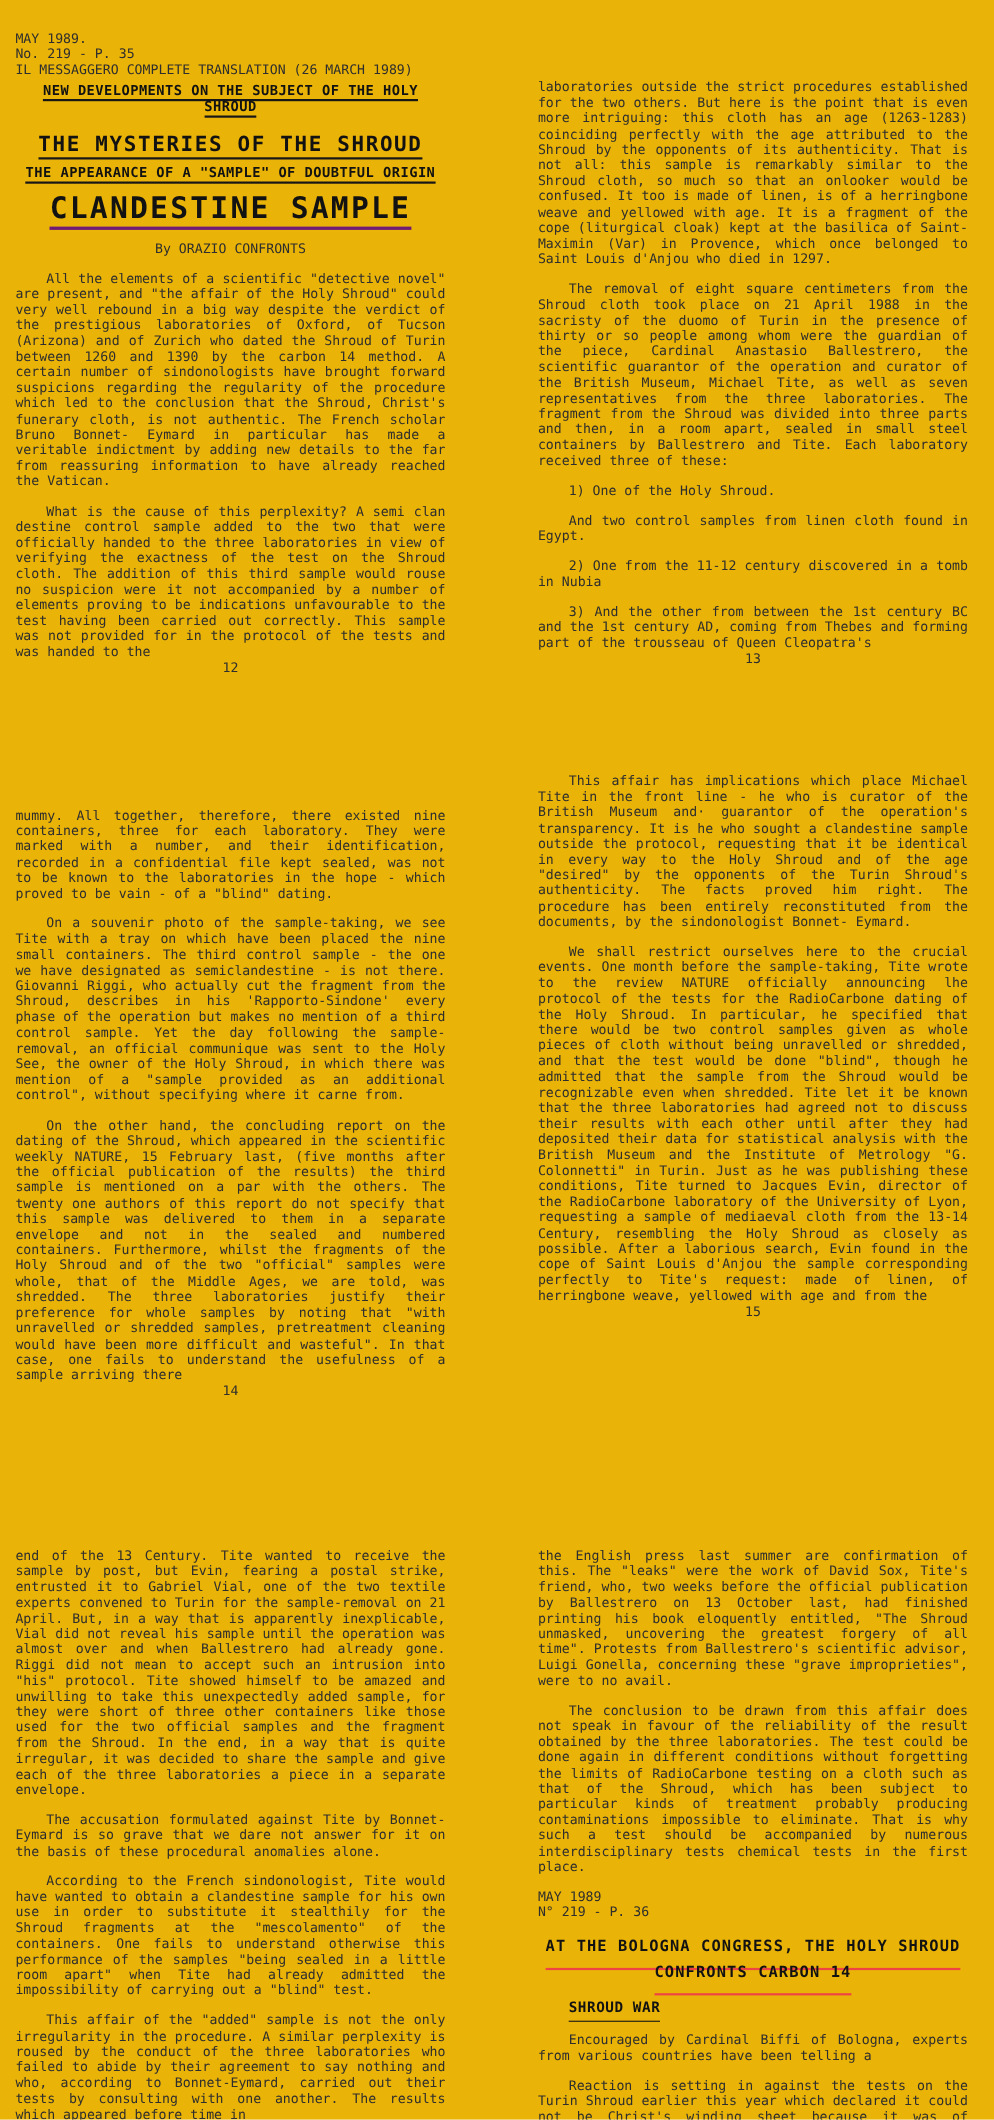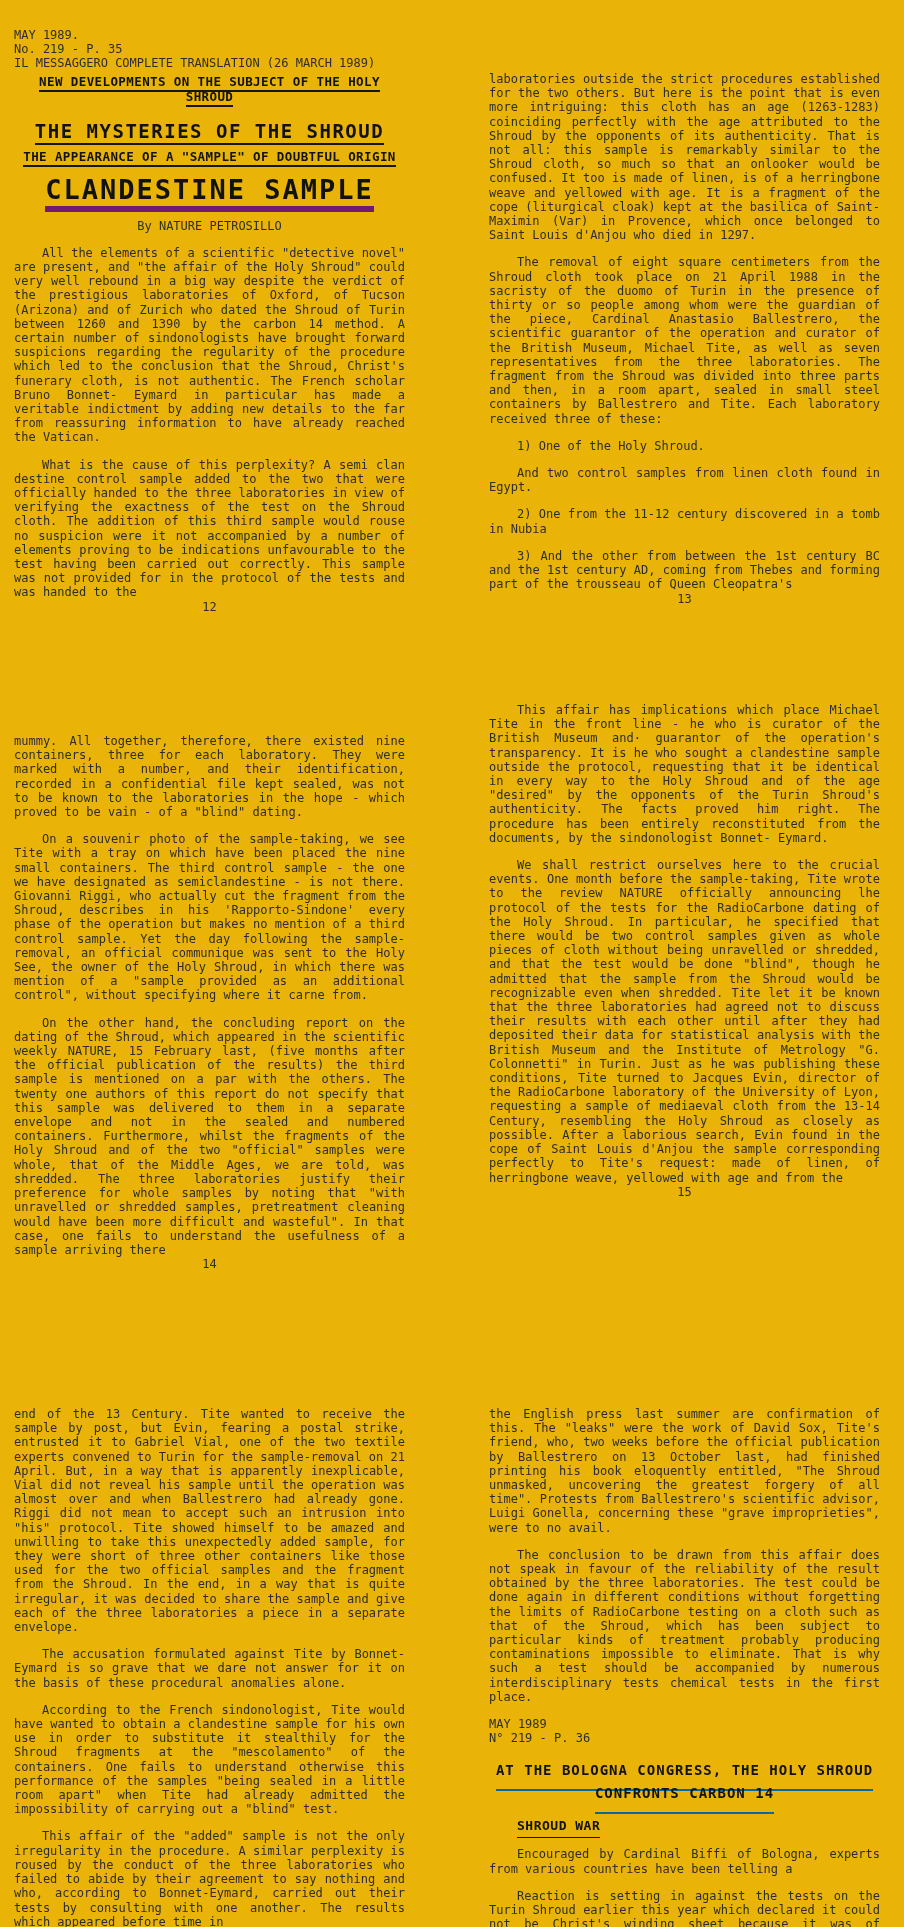--- a/index.html
+++ b/index.html
@@ -15,44 +15,44 @@
   .pos-p16{left:14px;top:1363px;}
   .pos-p17{left:489px;top:1363px;}
   .blk{font-size:12px;line-height:14.2px;}
   .meta{margin:0;white-space:nowrap;}
   .p + .meta{margin-top:13px;}
   .h1{text-align:center;margin:16px 0 6px;font-size:19px;line-height:23px;font-weight:bold;letter-spacing:1.5px;color:#121212;}
   .h1 .ul{border-bottom:2.5px solid #161616;padding-bottom:1px;}
   .h2{text-align:center;margin:3px 0 0;font-size:12.5px;line-height:15px;font-weight:bold;letter-spacing:.4px;color:#121212;}
   .h2 .ul{border-bottom:2px solid #161616;padding-bottom:1px;}
   .h0{text-align:center;margin:10px 0 5px;font-size:27px;line-height:31px;font-weight:bold;letter-spacing:2px;color:#121212;}
-  .h0 .ul{border-bottom:6px solid #701a75;padding-bottom:1px;}
+  .h0 .ul{border-bottom:3px solid #701a75;padding-bottom:1px;}
   .by{text-align:center;margin:14px 0 2px;}
   .p{margin:13px 0 0;text-indent:28px;text-align:justify;text-align-last:left;}
   .p.noindent{text-indent:0;margin-top:44px;}
   .h3{text-align:center;margin:16px 0 0;font-size:14px;line-height:18px;font-weight:bold;letter-spacing:1px;color:#121212;}
   .h3c{text-align:center;margin:5px 0 0;font-size:14px;line-height:18px;font-weight:bold;letter-spacing:1px;color:#121212;}
-  .h3 .ul,.h3c .ul{border-bottom:2px solid #0369a1;padding-bottom:11px;}
+  .h3 .ul,.h3c .ul{border-bottom:2px solid #ef4444;padding-bottom:11px;}
   .h4{margin:16px 0 0 28px;font-size:13px;line-height:16px;font-weight:bold;letter-spacing:.5px;color:#121212;}
   .h4 .ul{border-bottom:1.5px solid #161616;padding-bottom:4px;}
   .pagenum{text-align:center;font-size:12px;line-height:14.2px;margin-top:0;}
 </style>
 </head>
 <body>
 
 <div class="doc">
     <div class="page pos-p12">
       <div class="blk meta">MAY 1989.</div>
       <div class="blk meta">No. 219 - P. 35</div>
       <div class="blk meta">IL MESSAGGERO COMPLETE TRANSLATION (26 MARCH 1989)</div>
       <div class="blk h2"><span class="ul">NEW DEVELOPMENTS ON THE SUBJECT OF THE HOLY SHROUD</span></div>
       <div class="blk h1"><span class="ul">THE MYSTERIES OF THE SHROUD</span></div>
       <div class="blk h2"><span class="ul">THE APPEARANCE OF A "SAMPLE" OF DOUBTFUL ORIGIN</span></div>
       <div class="blk h0"><span class="ul">CLANDESTINE SAMPLE</span></div>
-      <div class="blk by">By NATURE PETROSILLO</div>
+      <div class="blk by">By ORAZIO CONFRONTS</div>
       <p class="blk p">All the elements of a scientific "detective novel" are present, and "the affair of the Holy Shroud" could very well rebound in a big way despite the verdict of the prestigious laboratories of Oxford, of Tucson (Arizona) and of Zurich who dated the Shroud of Turin between 1260 and 1390 by the carbon 14 method. A certain number of sindonologists have brought forward suspicions regarding the regularity of the procedure which led to the conclusion that the Shroud, Christ's funerary cloth, is not authentic. The French scholar Bruno Bonnet- Eymard in particular has made a veritable indictment by adding new details to the far from reassuring information to have already reached the Vatican.</p>
       <p class="blk p">What is the cause of this perplexity? A semi clan destine control sample added to the two that were officially handed to the three laboratories in view of verifying the exactness of the test on the Shroud cloth. The addition of this third sample would rouse no suspicion were it not accompanied by a number of elements proving to be indications unfavourable to the test having been carried out correctly. This sample was not provided for in the protocol of the tests and was handed to the</p>
       <div class="pagenum">12</div>
     </div>
     <div class="page pos-p13">
       <p class="blk p noindent">laboratories outside the strict procedures established for the two others. But here is the point that is even more intriguing: this cloth has an age (1263-1283) coinciding perfectly with the age attributed to the Shroud by the opponents of its authenticity. That is not all: this sample is remarkably similar to the Shroud cloth, so much so that an onlooker would be confused. It too is made of linen, is of a herringbone weave and yellowed with age. It is a fragment of the cope (liturgical cloak) kept at the basilica of Saint- Maximin (Var) in Provence, which once belonged to Saint Louis d'Anjou who died in 1297.</p>
       <p class="blk p">The removal of eight square centimeters from the Shroud cloth took place on 21 April 1988 in the sacristy of the duomo of Turin in the presence of thirty or so people among whom were the guardian of the piece, Cardinal Anastasio Ballestrero, the scientific guarantor of the operation and curator of the British Museum, Michael Tite, as well as seven representatives from the three laboratories. The fragment from the Shroud was divided into three parts and then, in a room apart, sealed in small steel containers by Ballestrero and Tite. Each laboratory received three of these:</p>
       <p class="blk p">1) One of the Holy Shroud.</p>
       <p class="blk p">And two control samples from linen cloth found in Egypt.</p>
       <p class="blk p">2) One from the 11-12 century discovered in a tomb in Nubia</p>

